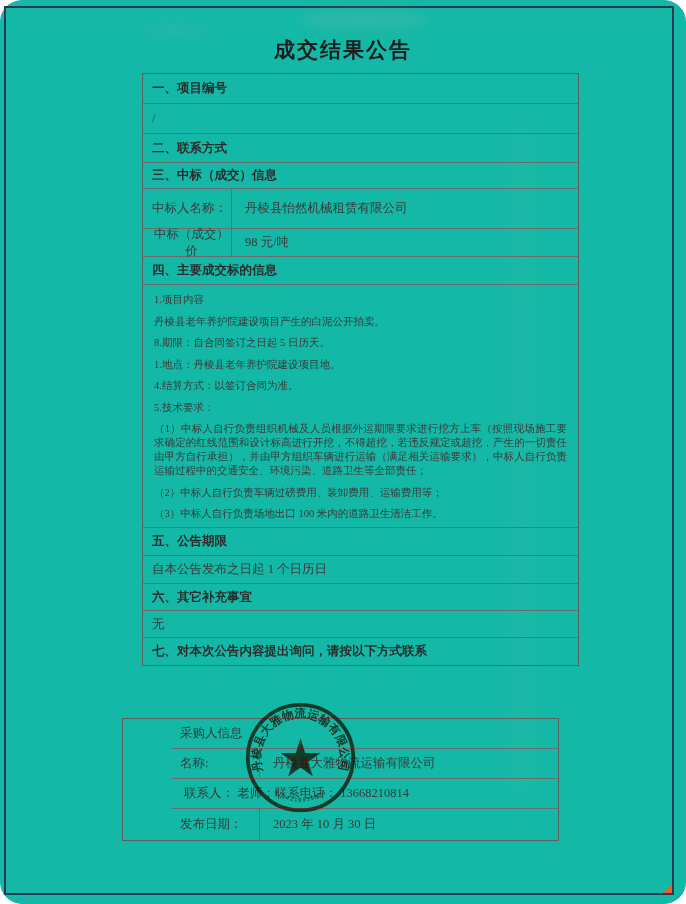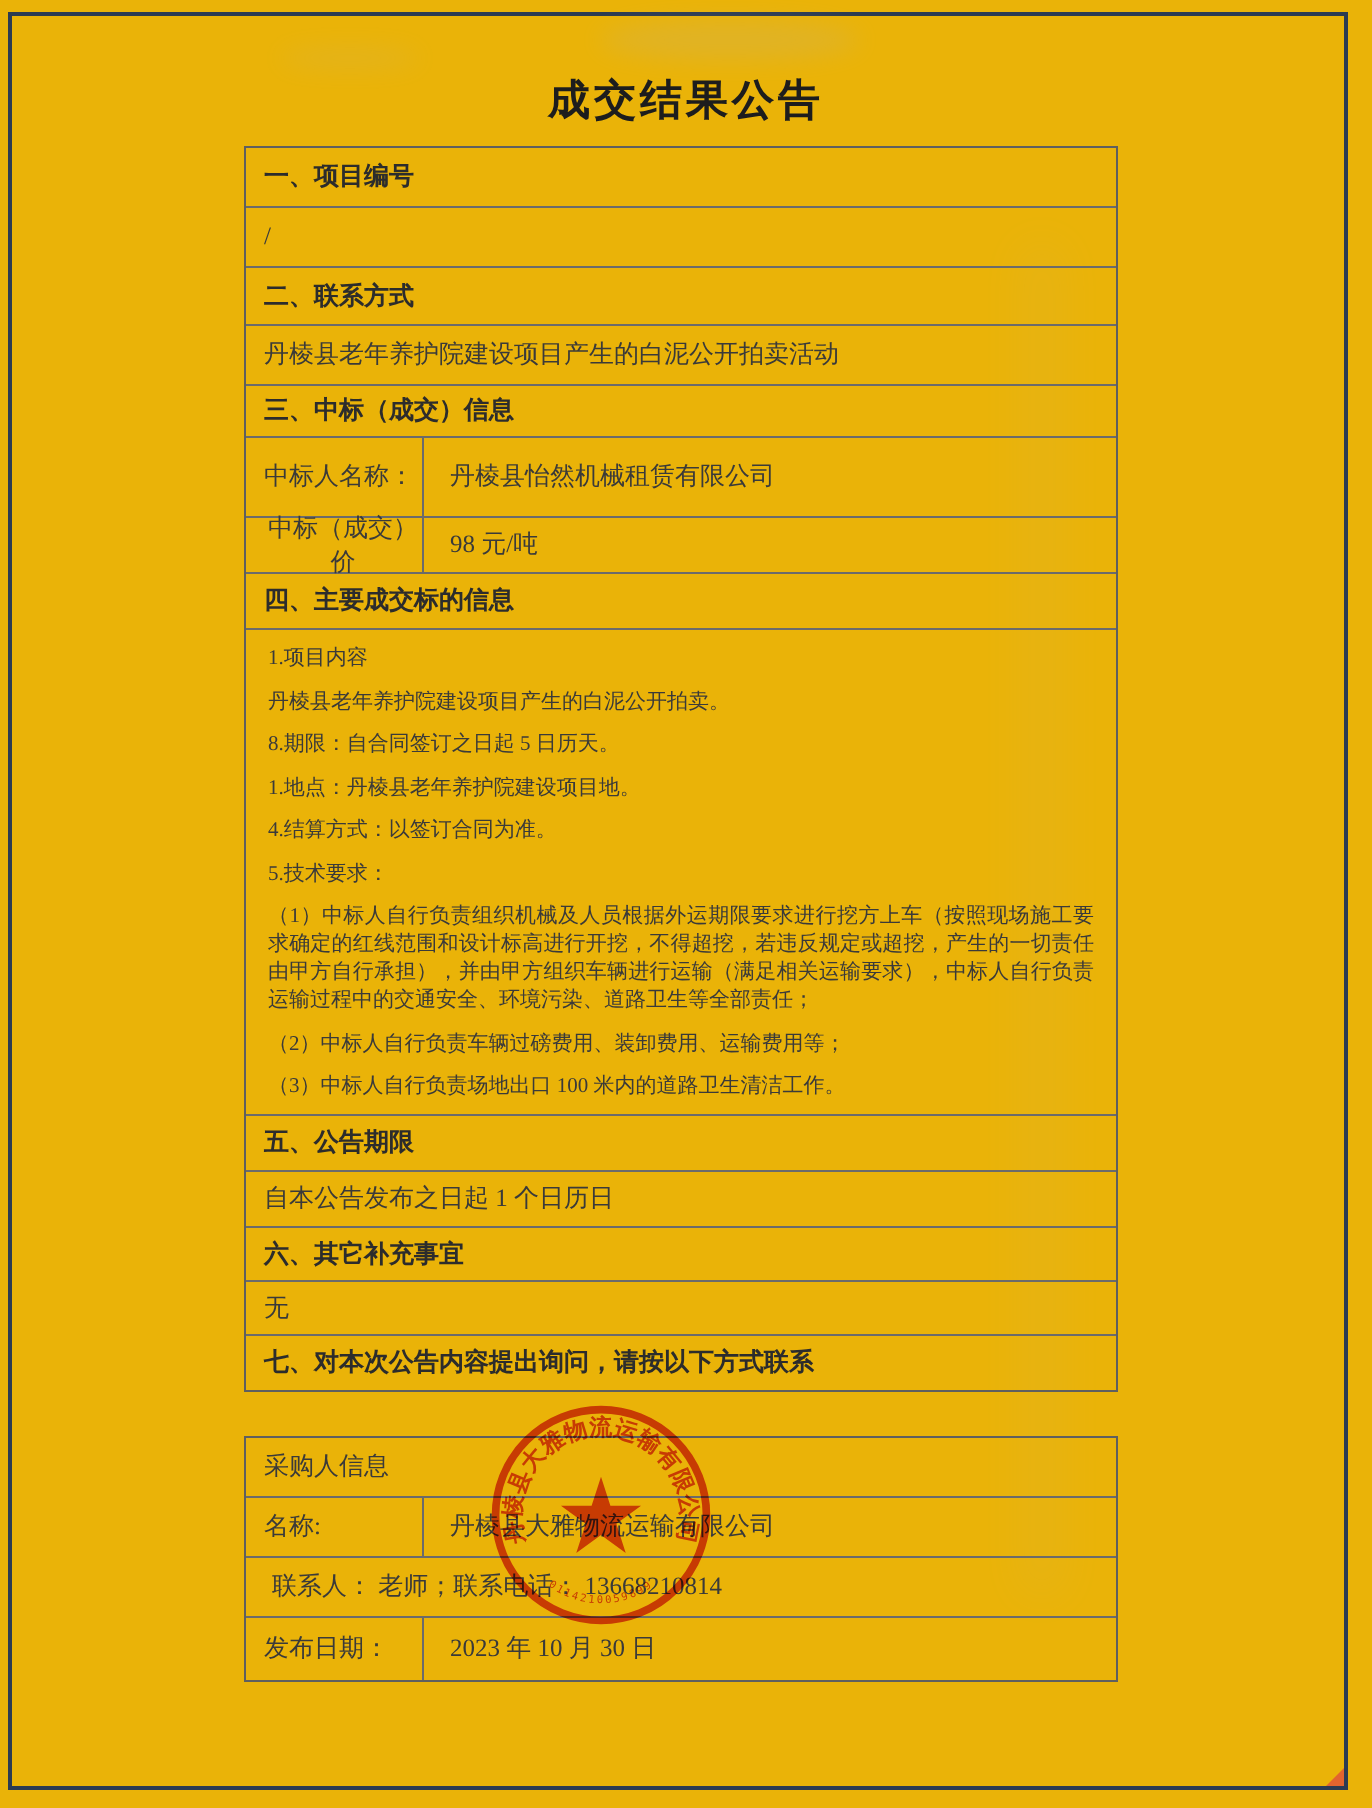--- a/index.html
+++ b/index.html
@@ -1,38 +1,38 @@
 <!DOCTYPE html>
 <html><head>
 <meta charset="utf-8">
 <style>
   html,body{margin:0;padding:0;}
   body{
     width:686px;height:904px;position:relative;background:#ffffff;overflow:hidden;
     font-family:"Liberation Serif","DejaVu Serif",serif;
   }
-  .page{position:absolute;inset:0;background:#eab308;}
+  .page{position:absolute;inset:0;background:#14b8a6;border-radius:22px;}
   .frame{
     position:absolute;left:4px;top:6px;width:670px;height:889px;
     border:2.5px solid #2c3b52;box-sizing:border-box;
   }
   .smudge{position:absolute;background:#aeb3ba;border-radius:50%;filter:blur(6px);}
   .smudge.s1{left:300px;top:10px;width:130px;height:20px;opacity:.16;}
   .smudge.s2{left:140px;top:24px;width:70px;height:10px;opacity:.12;}
   .smudge.s3{left:508px;top:120px;width:26px;height:680px;opacity:.05;filter:blur(10px);border-radius:12px;}
   .title{
     position:absolute;top:36px;left:0;width:686px;margin:0;text-align:center;
     font-size:21px;font-weight:bold;color:#1d1d1d;letter-spacing:2px;
   }
   .tbl{
     position:absolute;left:122px;width:437px;box-sizing:border-box;
     border:1px solid #5f5f5f;
   }
-  .tbl-main{top:73px;}
-  .tbl-contact{top:718px;}
+  .tbl-main{top:73px;margin-left:20px;}
+  .tbl-contact{top:718px;padding-left:48px;}
   .row{
     box-sizing:border-box;border-bottom:1px solid #6b6b6b;
     display:flex;align-items:center;font-size:12.5px;color:#3a3a3a;
   }
   .row:last-child{border-bottom:none;}
   .row.h{font-weight:bold;color:#2c2c2c;padding-left:9px;}
   .row.v{padding-left:9px;}
   .row.two{padding:0;}
   .two .lbl{
     width:89px;flex:none;align-self:stretch;display:flex;align-items:center;
@@ -73,21 +73,20 @@
   <div class="smudge s2"></div>
   <div class="smudge s3"></div>
 
   <h1 class="title">成交结果公告</h1>
 
   <div class="tbl tbl-main">
     <div class="row h" style="height:30px">一、项目编号</div>
     <div class="row v" style="height:30px">/</div>
 
     <div class="row h" style="height:29px">二、联系方式</div>
-    <div class="row v" style="height:30px">丹棱县老年养护院建设项目产生的白泥公开拍卖活动</div>
 
     <div class="row h" style="height:26px">三、中标（成交）信息</div>
     <div class="row two" style="height:40px">
       <div class="lbl">中标人名称：</div>
       <div class="val">丹棱县怡然机械租赁有限公司</div>
     </div>
     <div class="row two" style="height:28px">
       <div class="lbl">中标（成交）价</div>
       <div class="val">98 元/吨</div>
     </div>

